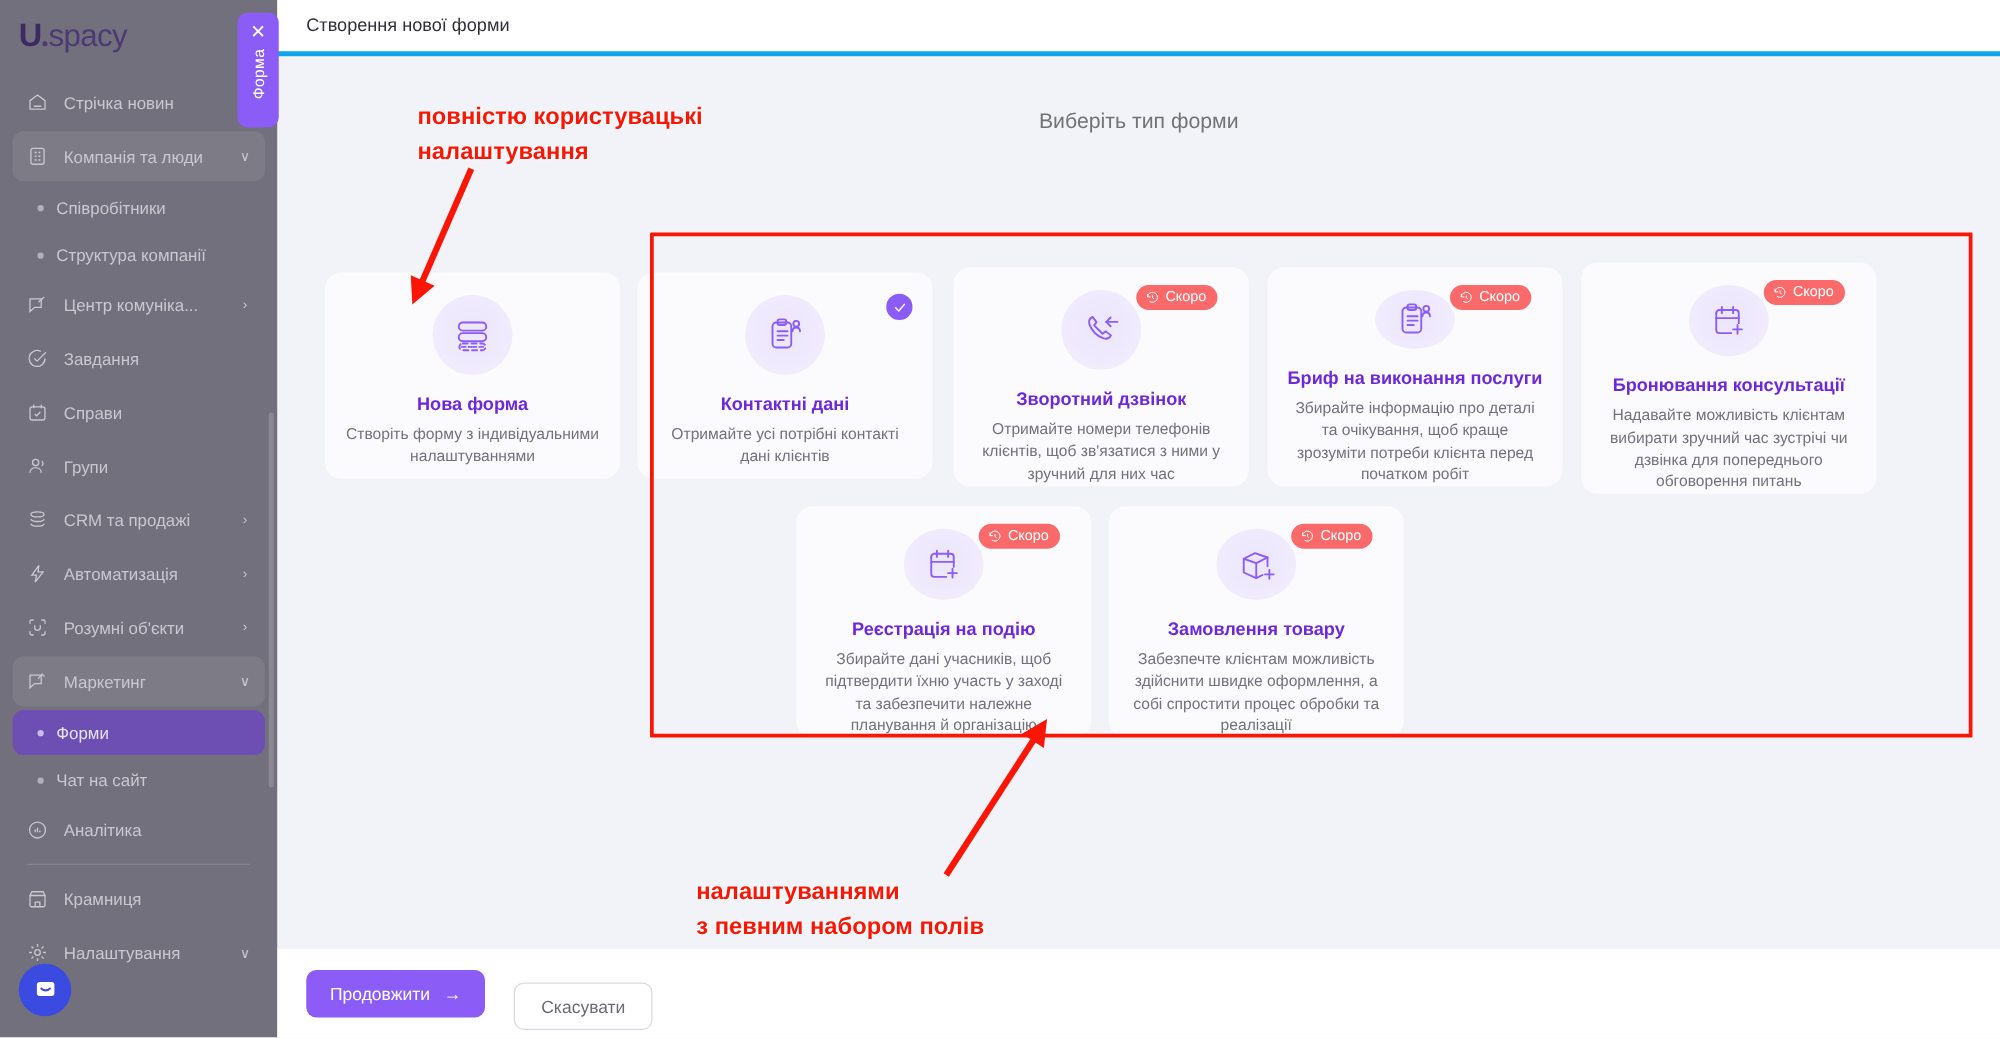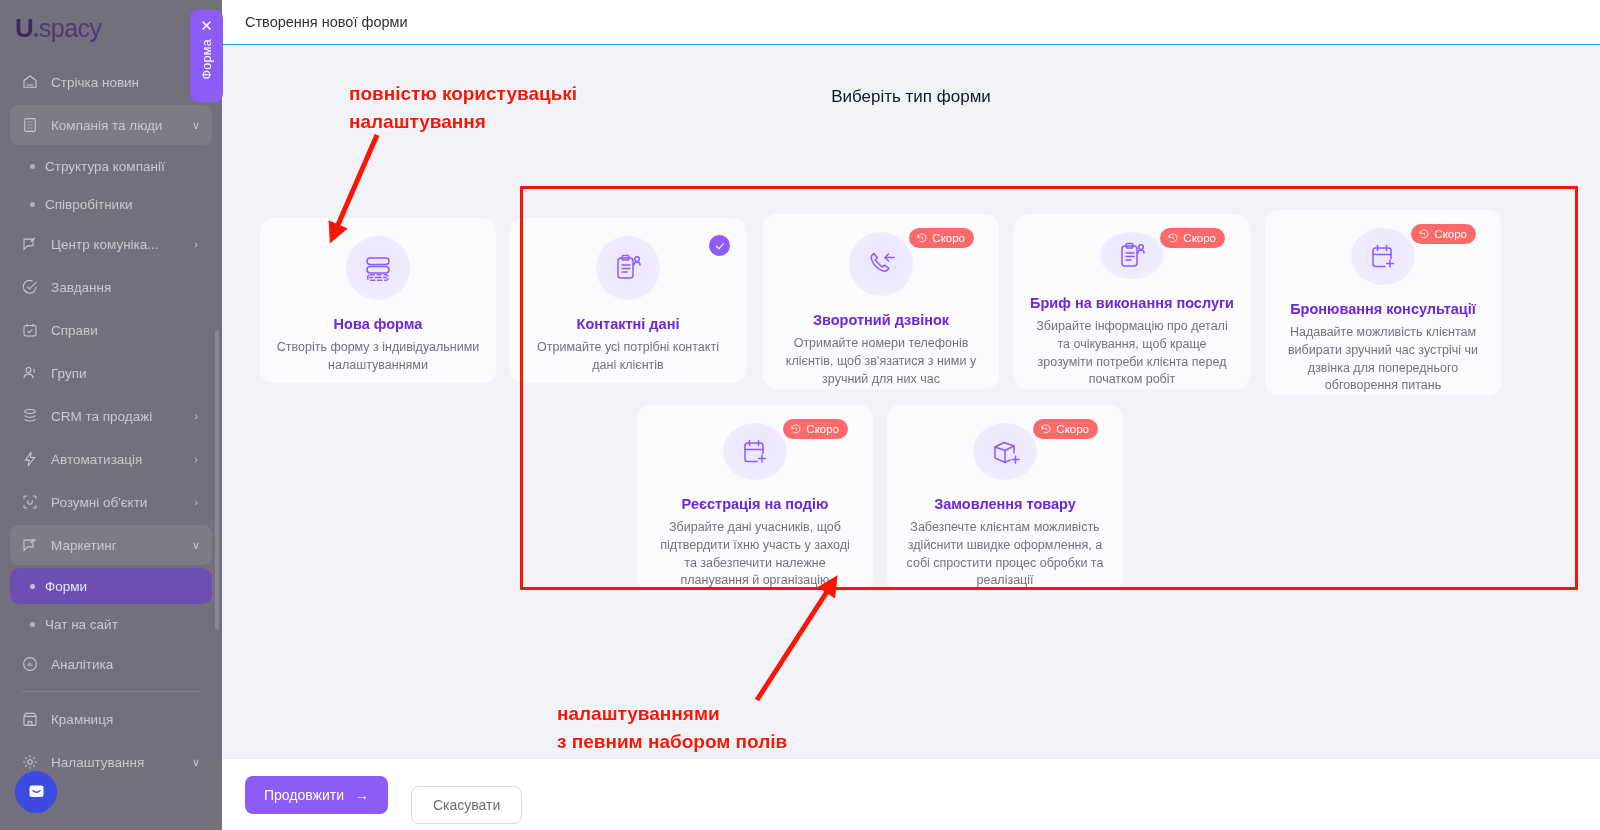--- a/index.html
+++ b/index.html
@@ -69,26 +69,26 @@
     border-radius: 50%; background: #3b4ae0; z-index: 25;
     display: flex; align-items: center; justify-content: center; cursor: pointer;
   }
   .intercom svg { width: 21px; height: 21px; fill: #fff; }
 
   
   .main { flex: 1 1 auto; height: 830px; display: flex; flex-direction: column; background: #f2f3f8; position: relative; }
   .topbar {
     height: 45px; flex: 0 0 45px; background: #fff;
     display: flex; align-items: center; padding-left: 23px;
-    font-size: 14.5px; color: #30303a; border-bottom: 1px solid #0ea5e9;
+    font-size: 14.5px; color: #30303a; border-bottom: 4px solid #0ea5e9;
   }
   .content { flex: 1 1 auto; position: relative; overflow: hidden; }
   .section-title {
     position: absolute; left: 0; right: 0; top: 42px;
-    text-align: center; font-size: 17px; color: #0f172a;
+    text-align: center; font-size: 17px; color: #737373;
   }
   .footer {
     height: 72px; flex: 0 0 72px; background: #fff;
     display: flex; align-items: center; gap: 23px; padding-left: 23px;
     border-top: 1px solid #eceef4;
   }
   .btn-primary {
     background: #8b5cf6; color: #fff; border: none; border-radius: 8px;
     height: 38px; padding: 0 19px; font-size: 14px; cursor: pointer;
     display: flex; align-items: center; gap: 11px;
@@ -176,26 +176,26 @@
               <rect x="5" y="3.5" width="14" height="17" rx="2"></rect>
               <path d="M9 8h2M13 8h2M9 12h2M13 12h2M9 16h2M13 16h2"></path>
             </svg>
           </span>
         <span class="lbl">Компанія та люди</span>
         <span class="chev">∨</span>
       </div>
 
       <div class="nav-sub">
         <span class="bullet"></span>
-        <span>Структура компанії</span>
+        <span>Співробітники</span>
       </div>
 
       <div class="nav-sub">
         <span class="bullet"></span>
-        <span>Співробітники</span>
+        <span>Структура компанії</span>
       </div>
 
       <div class="nav-item">
         <span class="ico">
             <svg viewBox="0 0 24 24">
               <path d="M4 5.5h12v9H9l-5 4.5z"></path>
               <path d="M13 9 l6-5.5"></path>
             </svg>
           </span>
         <span class="lbl">Центр комуніка...</span>
@@ -513,21 +513,21 @@
   <svg class="anno-svg">
     <defs>
       <marker id="ah" viewBox="0 0 12 12" refX="6" refY="6" markerWidth="5" markerHeight="5" orient="auto-start-reverse">
         <path d="M1 1 L11 6 L1 11 z" fill="#fa1505"></path>
       </marker>
     </defs>
     <line x1="377" y1="135" x2="334" y2="234" stroke="#fa1505" stroke-width="5" marker-end="url(#ah)"></line>
     <line x1="757" y1="700" x2="832" y2="584" stroke="#fa1505" stroke-width="5" marker-end="url(#ah)"></line>
   </svg>
 
-  <div class="anno-text" style="left:349px; top:80px;">
+  <div class="anno-text" style="left:334px; top:80px;">
     <div>повністю користувацькі</div>
     <div>налаштування</div>
   </div>
 
   <div class="anno-text" style="left:557px; top:700px;">
     <div>налаштуваннями</div>
     <div>з певним набором полів</div>
   </div>
 
 </div>

